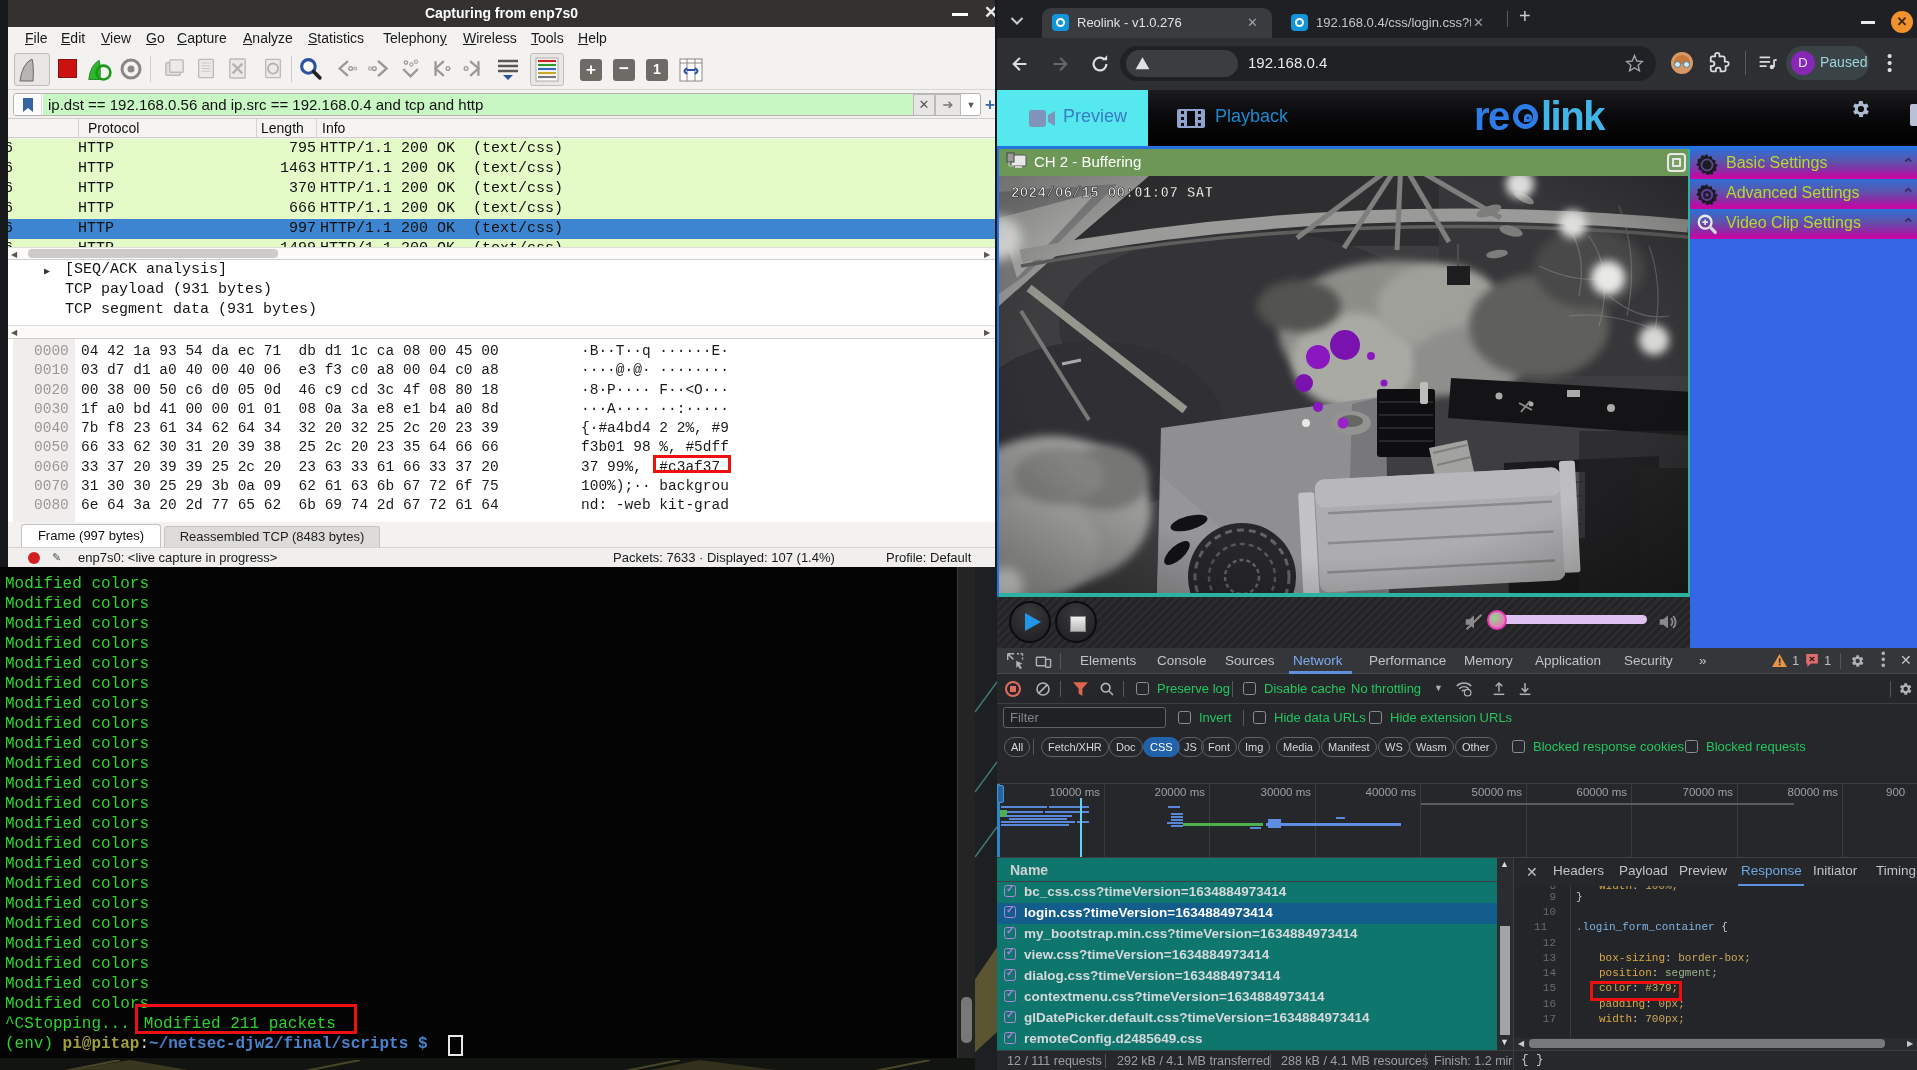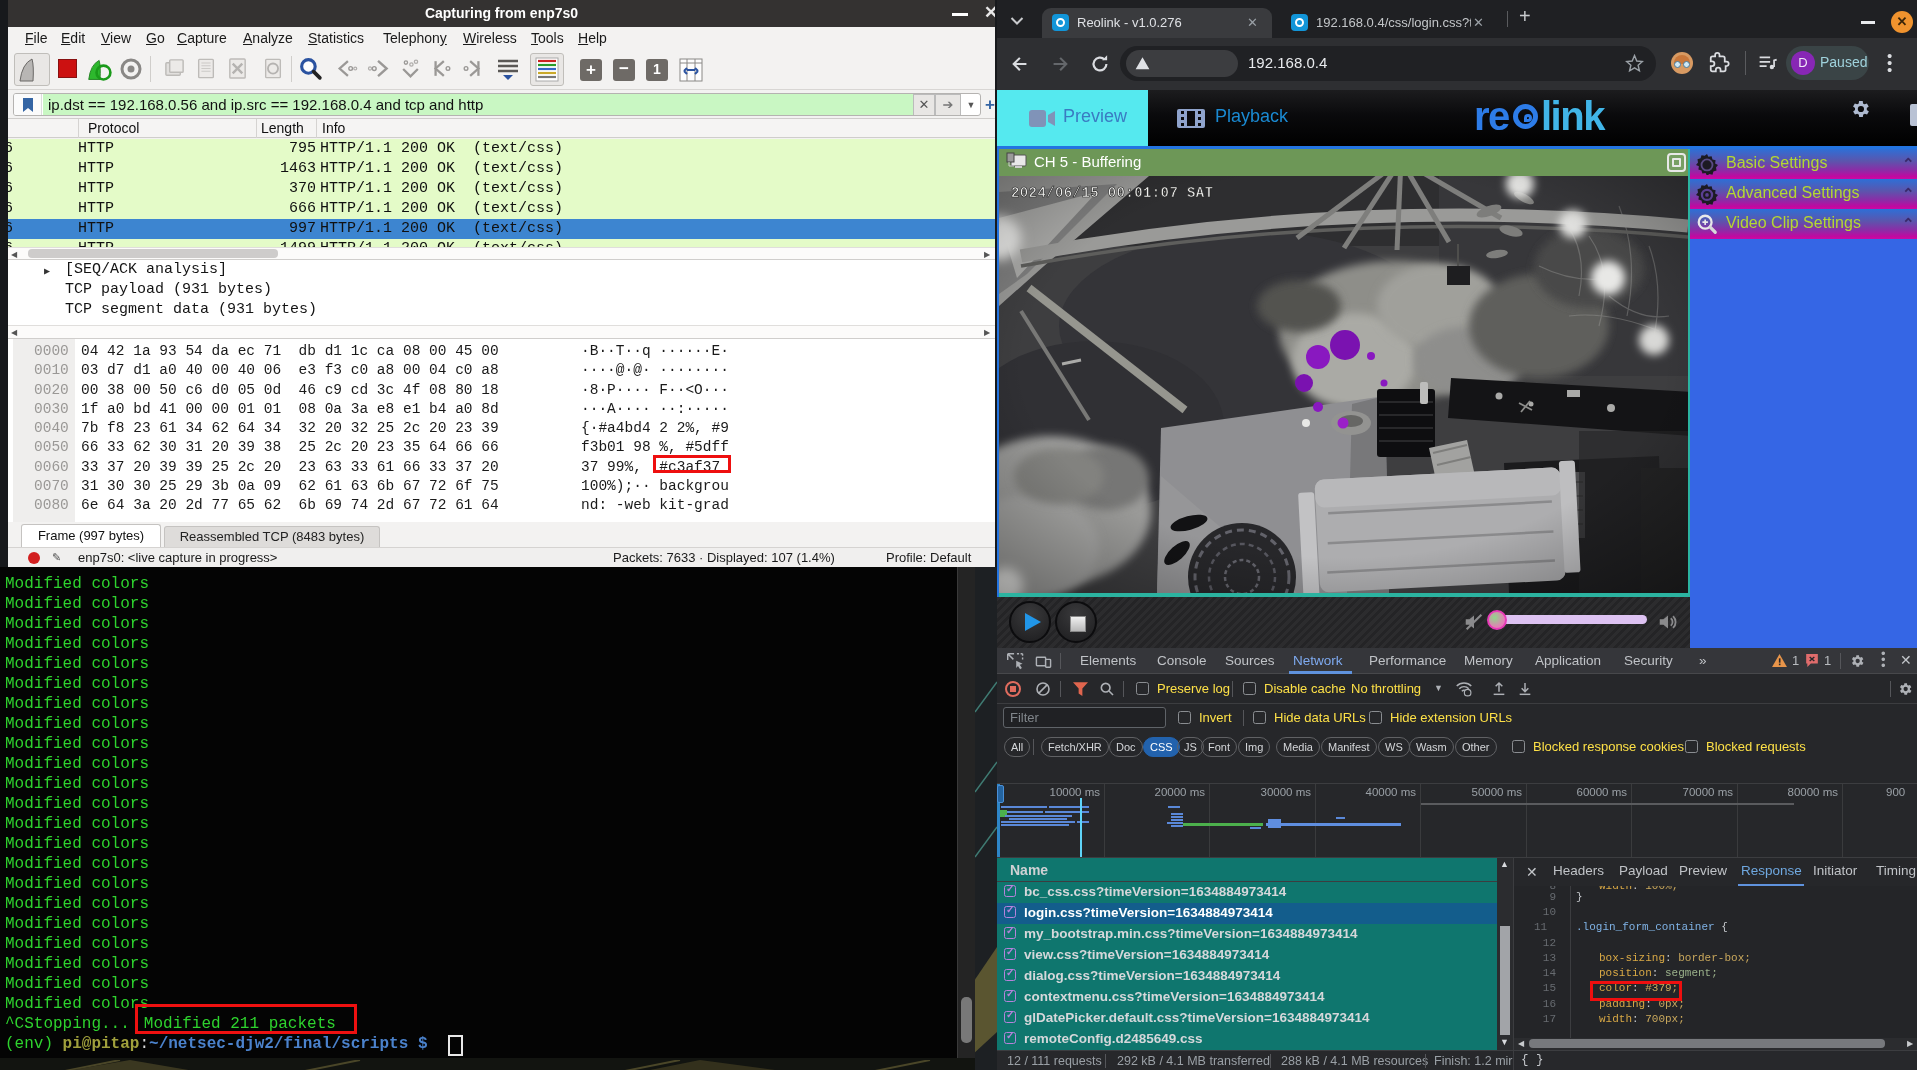--- a/index.html
+++ b/index.html
@@ -15,21 +15,21 @@
   .hexrow { position:relative; height:19.3px; line-height:19.3px; white-space:pre; font-family:"Liberation Mono", monospace; font-size:14.5px; color:#1a1a1a; }
   .hoff { position:absolute; left:26px; color:#9a9896; }
   .hhex { position:absolute; left:73px; }
   .hasc { position:absolute; left:573px; }
   .term-line { position:relative; height:20px; line-height:20px; white-space:pre; }
   .rprow { position:absolute; left:0; width:227px; height:30px; background:linear-gradient(180deg,#2e6fd6 0%,#5b55ad 40%,#8e2aa6 72%,#c208a0 92%,#c90aa4 100%); }
   .rptext { position:absolute; left:36px; top:5px; color:#b5d832; font-size:16px; }
   .rpcaret { position:absolute; left:212px; top:6px; color:#3a2a6a; font-size:15px; font-weight:bold; }
   .dtab { position:absolute; top:5px; color:#c0c3c7; font-size:13.5px; }
   .dcb { position:absolute; width:13px; height:13px; border:1.5px solid #8a8d91; border-radius:2.5px; background:transparent; }
-  .dlbl { position:absolute; color:#fde047; font-size:13px; }
+  .dlbl { position:absolute; color:#22c55e; font-size:13px; }
   .pill { position:absolute; top:4px; height:20px; line-height:18px; padding:0 6px; border:1px solid #606164; border-radius:10px; color:#d5d7da; font-size:11px; }
   .ovline { position:absolute; top:0; width:1px; height:75px; background:#3a3b3d; }
   .ovlbl { position:absolute; top:2px; width:58px; text-align:right; color:#9aa0a6; font-size:11.5px; }
   .wfb { position:absolute; height:2px; background:#5a88d8; }
   .nrow { position:absolute; left:0; width:500px; height:21px; }
   .nico { position:absolute; left:7px; top:3px; width:12px; height:12px; border:1.6px solid #b683dc; border-radius:2.5px; }
   .nico::after { content:"\2713"; position:absolute; left:1px; top:-3px; color:#b683dc; font-size:10px; }
   .ntext { position:absolute; left:27px; top:2px; color:#d5d7da; font-size:13.5px; }
   .rtab { position:absolute; top:5px; color:#c0c3c7; font-size:13.5px; }
   .cl { position:absolute; left:0; width:404px; height:15px; }
@@ -424,21 +424,21 @@
     </div>
 
     <div class="abs" id="videobox" style="left:0;top:149px;width:693px;height:448px;border-left:2px solid #2374e1;border-right:2px solid #2bb3a0;">
       <div class="abs" style="left:0;top:0;width:689px;height:27px;background:#6d9757;">
         <svg class="abs" style="left:7px;top:3px" width="22" height="21" viewBox="0 0 22 21">
             <rect x="5" y="3" width="15" height="11" rx="1" fill="#e8e8e8" stroke="#555" stroke-width="1"></rect>
             <rect x="9" y="14" width="7" height="2" fill="#cfcfcf"></rect>
             <rect x="1" y="1" width="7" height="9" fill="#9a9a9a" stroke="#444"></rect>
             <path d="M3 10 v4 h5" stroke="#cfcfcf" fill="none"></path>
           </svg>
-        <span class="abs" style="left:35px;top:4px;color:#fff;font-size:15px;">CH 5 - Buffering</span>
+        <span class="abs" style="left:35px;top:4px;color:#fff;font-size:15px;">CH 2 - Buffering</span>
         <div class="abs" style="left:668px;top:4px;width:19px;height:19px;border:2px solid #e8e8e8;border-radius:4px;background:rgba(255,255,255,.08);">
             <div class="abs" style="left:3px;top:3px;width:9px;height:9px;border:2px solid #e8e8e8;border-radius:1px;"></div>
           </div>
       </div>
       <div class="abs" id="videoframe" style="left:0;top:27px;width:689px;height:417px;background:#2e2e30;overflow:hidden;">
         <svg width="689" height="417" viewBox="0 0 689 417">
           <defs>
             <filter id="b4" x="-50%" y="-50%" width="200%" height="200%">
                 <feGaussianBlur stdDeviation="4"></feGaussianBlur>
               </filter>

